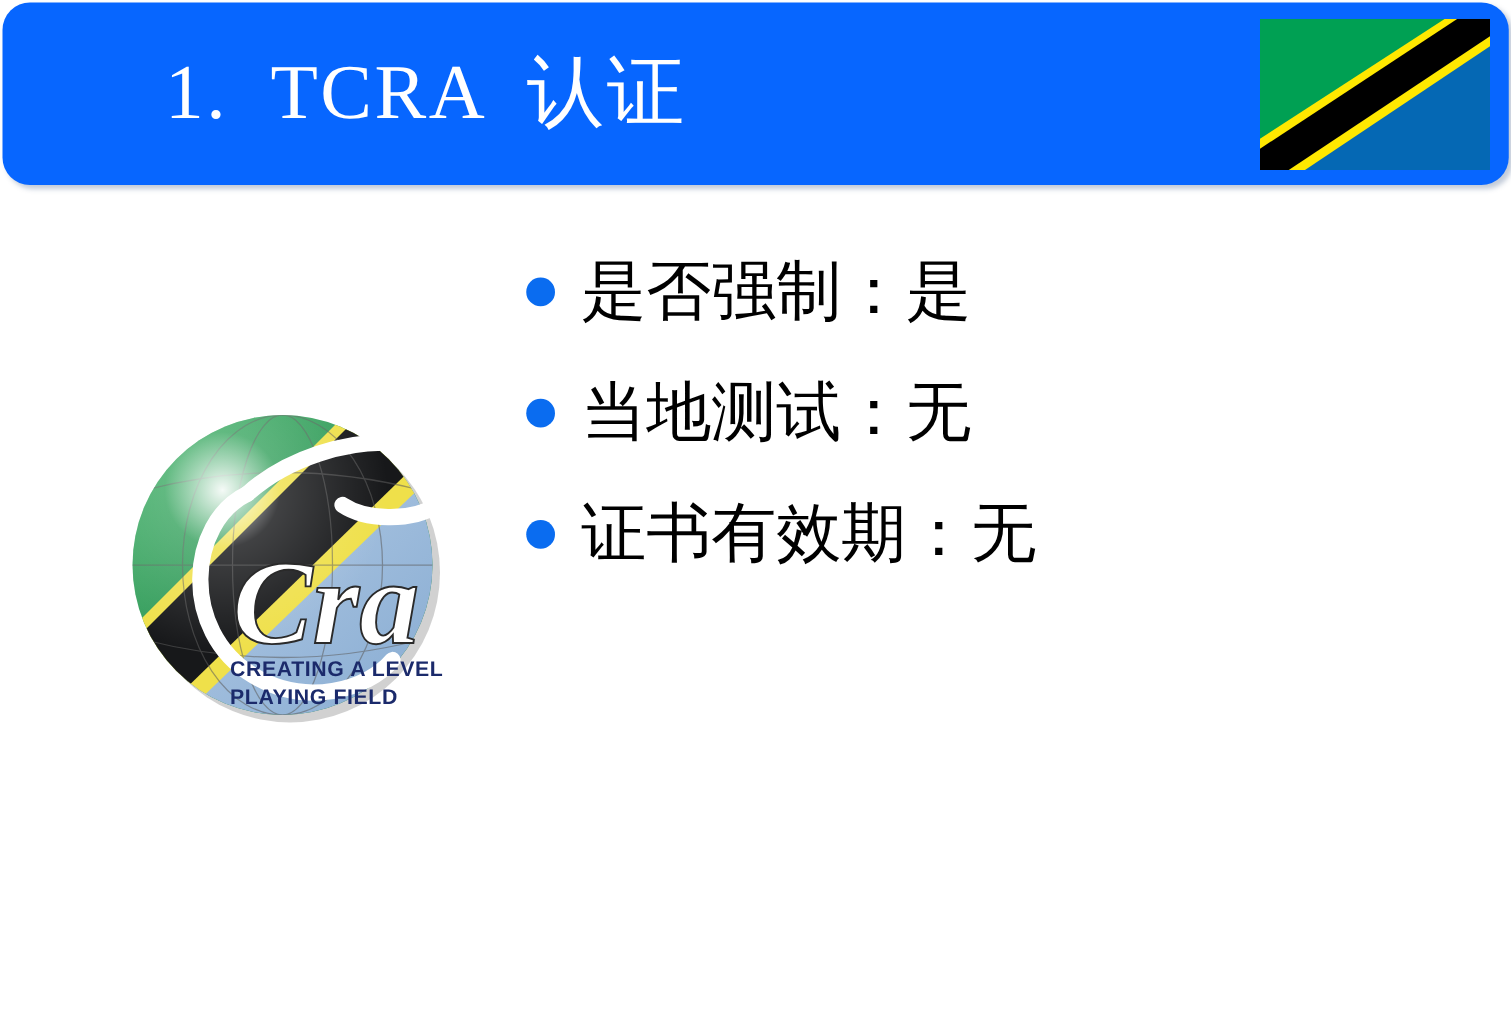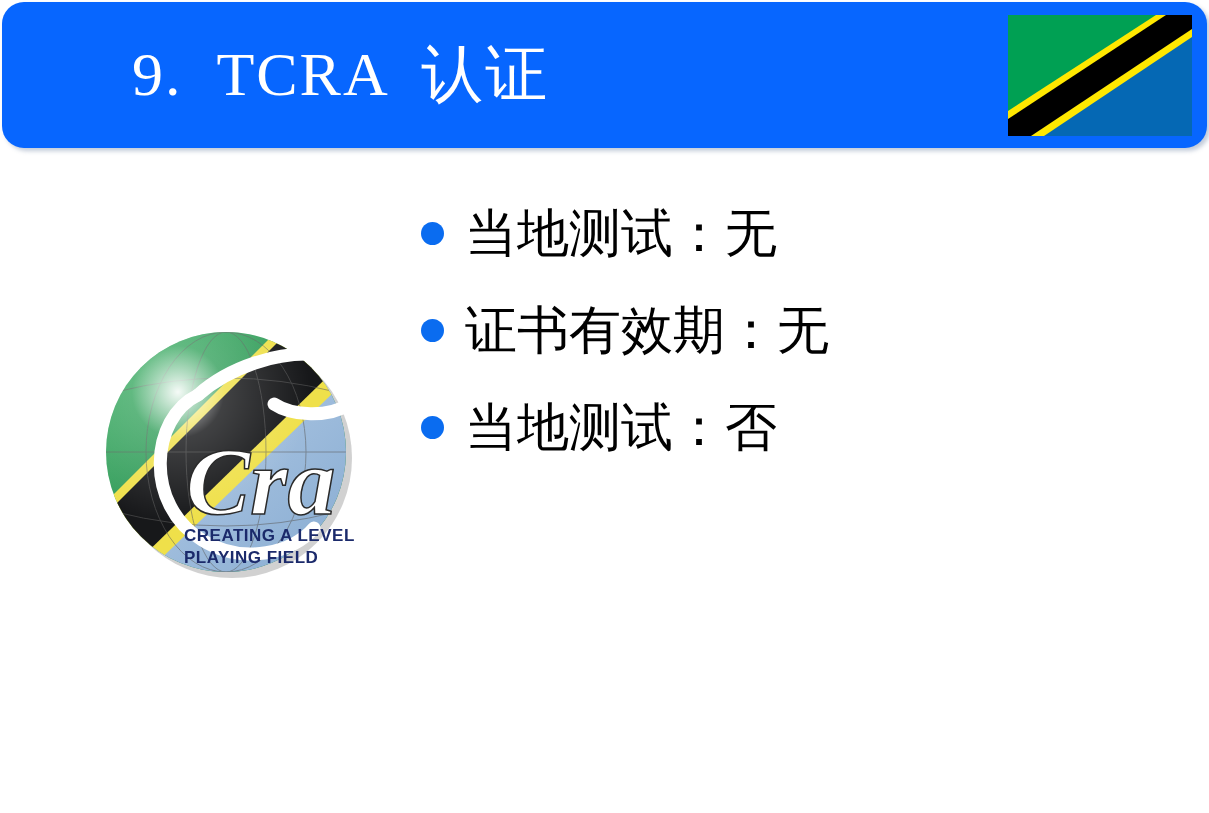--- a/index.html
+++ b/index.html
@@ -88,21 +88,21 @@
     font-family: "Liberation Serif", "DejaVu Serif", serif;
     letter-spacing: 0px;
     word-break: break-all;
   }
   .gap-big { margin-bottom: 40px; }
 </style>
 </head>
 <body>
 
 <div id="title-bar">
-  <div id="title-text">9.  TCRA  认证</div>
+  <div id="title-text">1.  TCRA  认证</div>
 
   <div id="flag">
     <svg width="184" height="121" viewBox="0 0 184 121" xmlns="http://www.w3.org/2000/svg">
       <rect x="0" y="0" width="184" height="121" fill="#00A053"></rect>
       <polygon points="184,0 184,121 0,121" fill="#0568B4"></polygon>
       <polygon points="0,121 0,96 148,0 184,0 184,22 36,121" fill="#FFE800"></polygon>
       <polygon points="0,121 0,104 158,0 184,0 184,14 23,121" fill="#000000"></polygon>
     </svg>
   </div>
 </div>
@@ -154,30 +154,30 @@
 
     <text x="108" y="214" font-family="Liberation Serif, DejaVu Serif, serif" font-size="96" font-style="italic" font-weight="bold" fill="#ffffff" stroke="#2a2a2a" stroke-width="1.5">Cra</text>
 
     <text x="106" y="241" font-family="Liberation Sans, DejaVu Sans, sans-serif" font-size="17" font-weight="bold" fill="#1B2A6B" letter-spacing="0.5">CREATING A LEVEL</text>
     <text x="106" y="263" font-family="Liberation Sans, DejaVu Sans, sans-serif" font-size="17" font-weight="bold" fill="#1B2A6B" letter-spacing="0.5">PLAYING FIELD</text>
   </svg>
 </div>
 
 <div id="bullet-list">
 
+  <div class="bullet-row">
+    <span class="bullet-dot"></span>
+    <div class="bullet-text">是否强制：是</div>
+  </div>
 
 
   <div class="bullet-row">
     <span class="bullet-dot"></span>
     <div class="bullet-text">当地测试：无</div>
   </div>
 
   <div class="bullet-row">
     <span class="bullet-dot"></span>
     <div class="bullet-text">证书有效期：无</div>
   </div>
 
-  <div class="bullet-row">
-    <span class="bullet-dot"></span>
-    <div class="bullet-text">当地测试：否</div>
-  </div>
 
 </div>
 
 </body></html>

